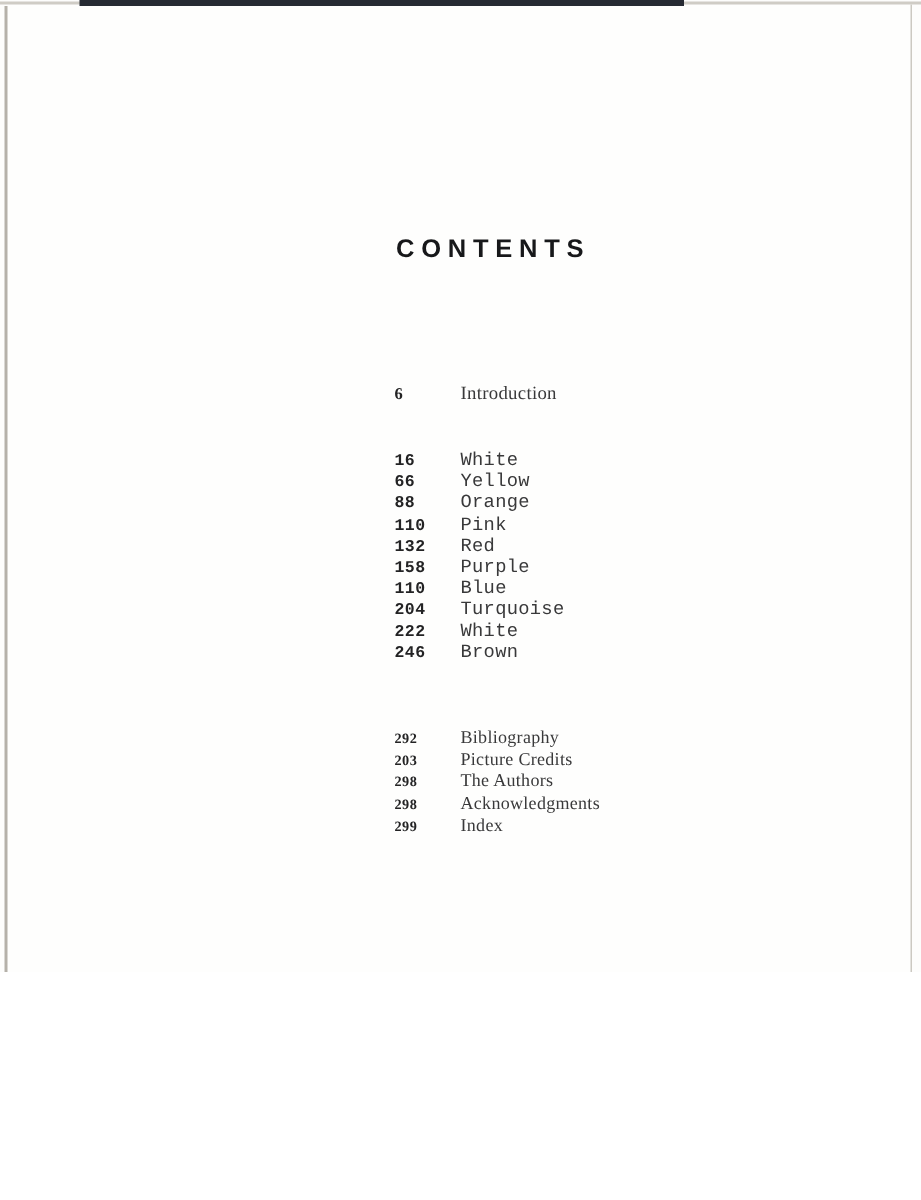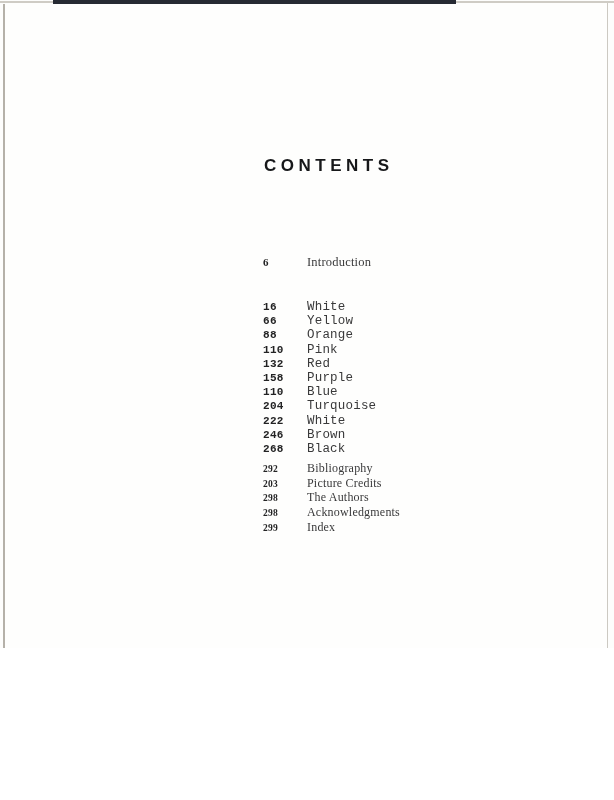--- a/index.html
+++ b/index.html
@@ -20,21 +20,21 @@
 
   .book-title{
     position:absolute;left:264px;top:156px;
     font-family:"Liberation Sans", sans-serif;
     font-weight:700;font-size:17px;letter-spacing:4.5px;
     color:#17181a;
   }
   .toc-section{position:absolute;left:263px;width:280px;}
   .sec-intro{top:255px;}
   .sec-chapters{top:300px;font-family:Liberation Mono, monospace;}
-  .sec-back{top:461px;}
+  .sec-back{top:484px;}
   .toc-row{display:flex;align-items:baseline;height:14.2px;color:#39393a;}
   .sec-back .toc-row{height:14.7px;}
   .toc-num{
     width:44px;flex:0 0 44px;
     font-weight:700;font-size:11px;color:#232324;
     letter-spacing:0.3px;
   }
   .sec-back .toc-num{font-size:9.5px;}
   .toc-label{font-size:12.5px;letter-spacing:0.2px;}
   .sec-back .toc-label{font-size:12px;}
@@ -93,24 +93,20 @@
       <span class="toc-label">Turquoise</span>
     </div>
     <div class="toc-row">
       <span class="toc-num">222</span>
       <span class="toc-label">White</span>
     </div>
     <div class="toc-row">
       <span class="toc-num">246</span>
       <span class="toc-label">Brown</span>
     </div>
-    <div class="toc-row">
-      <span class="toc-num">268</span>
-      <span class="toc-label">Black</span>
-    </div>
   </div>
 
   <div class="toc-section sec-back">
     <div class="toc-row">
       <span class="toc-num">292</span>
       <span class="toc-label">Bibliography</span>
     </div>
     <div class="toc-row">
       <span class="toc-num">203</span>
       <span class="toc-label">Picture Credits</span>

